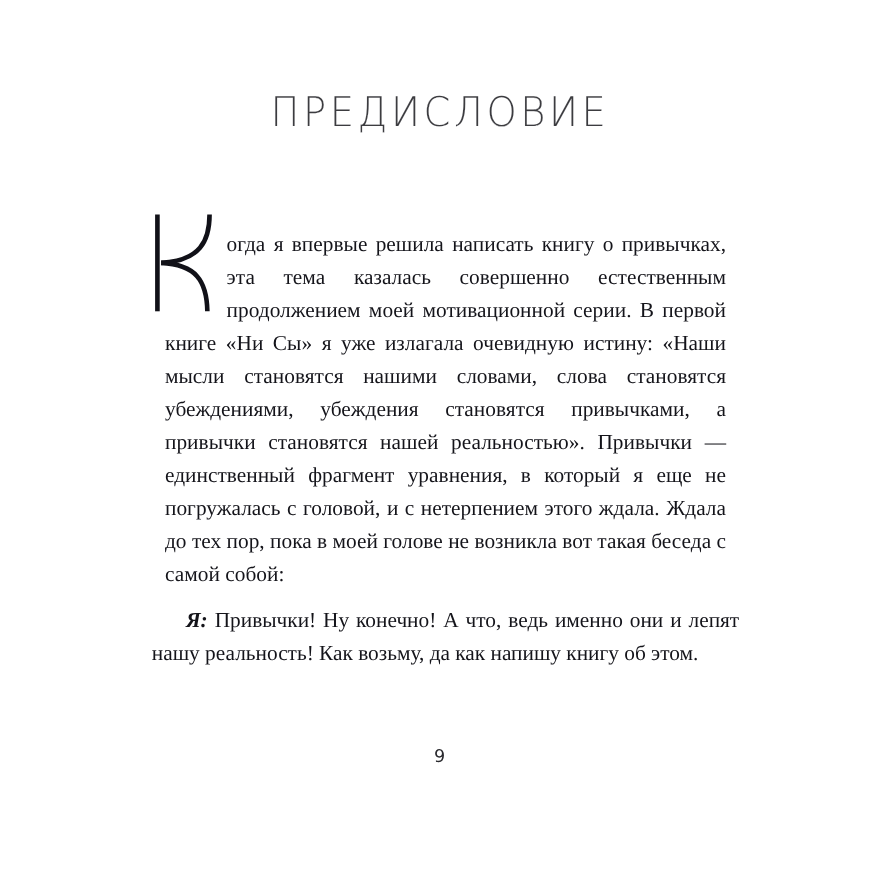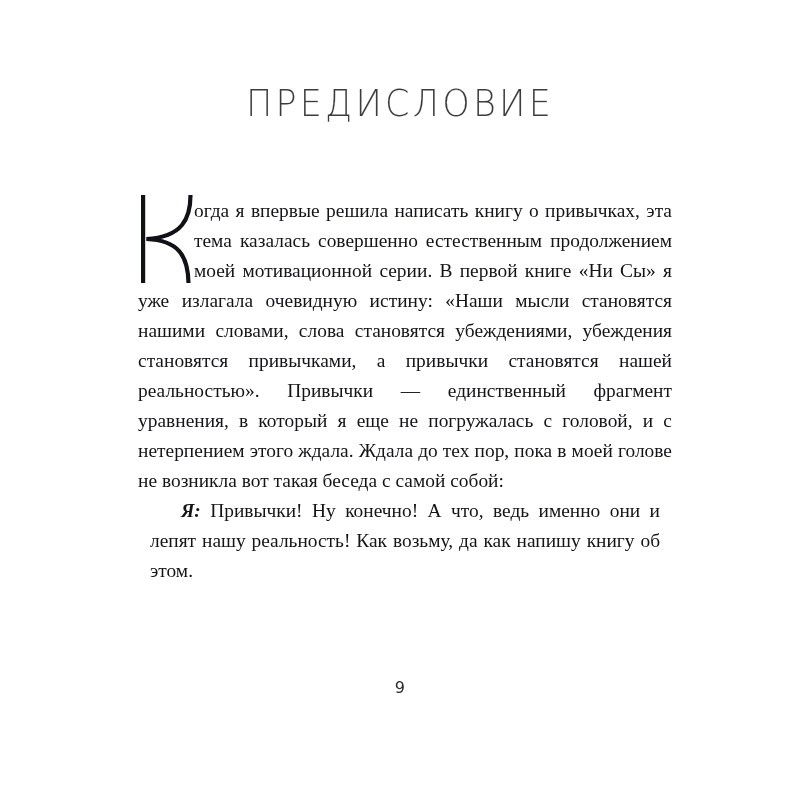--- a/index.html
+++ b/index.html
@@ -44,21 +44,21 @@
 
   
   .textblock {
     position: absolute;
     left: 138px;
     top: 196px;
     width: 534px;
   }
 
   .body-par {
-    margin: 0;
+    margin: 12px;
     font-family: "Liberation Serif", serif;
     font-size: 19.4px;
     line-height: 30px;
     color: #14141a;
     text-align: justify;
     text-justify: inter-word;
     hyphens: manual;
     letter-spacing: 0.02px;
   }
 
@@ -84,21 +84,21 @@
     pointer-events: none;
   }
   .dropcap svg {
     display: block;
     width: 58px;
     height: 92px;
     overflow: visible;
   }
 
   .par-dialog {
-    margin: 12px;
+    margin: 0;
     margin-top: 0px;
     text-indent: 31px;
     font-family: "Liberation Serif", serif;
     font-size: 19.4px;
     line-height: 30px;
     color: #14141a;
     text-align: justify;
     text-justify: inter-word;
   }
 

